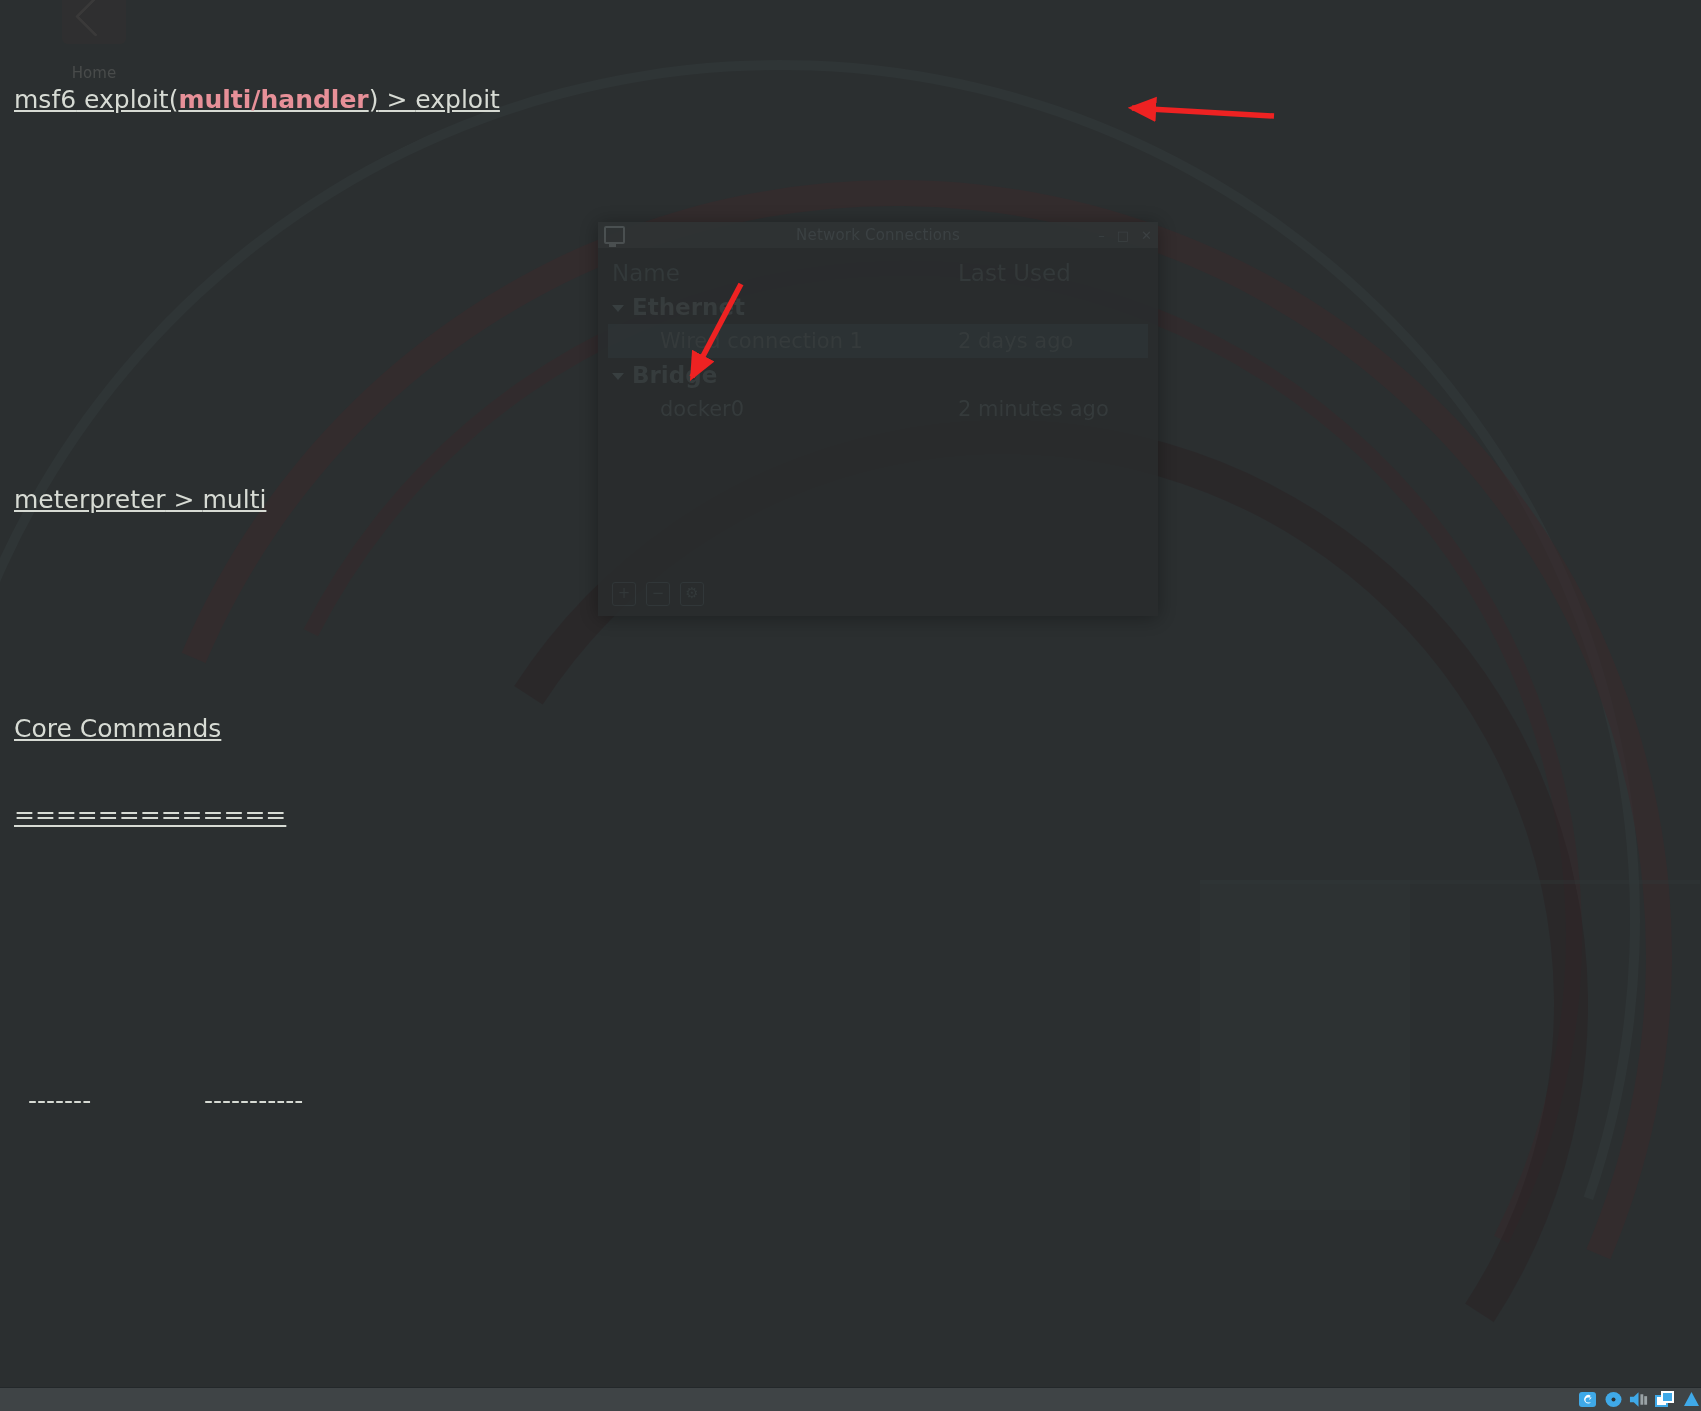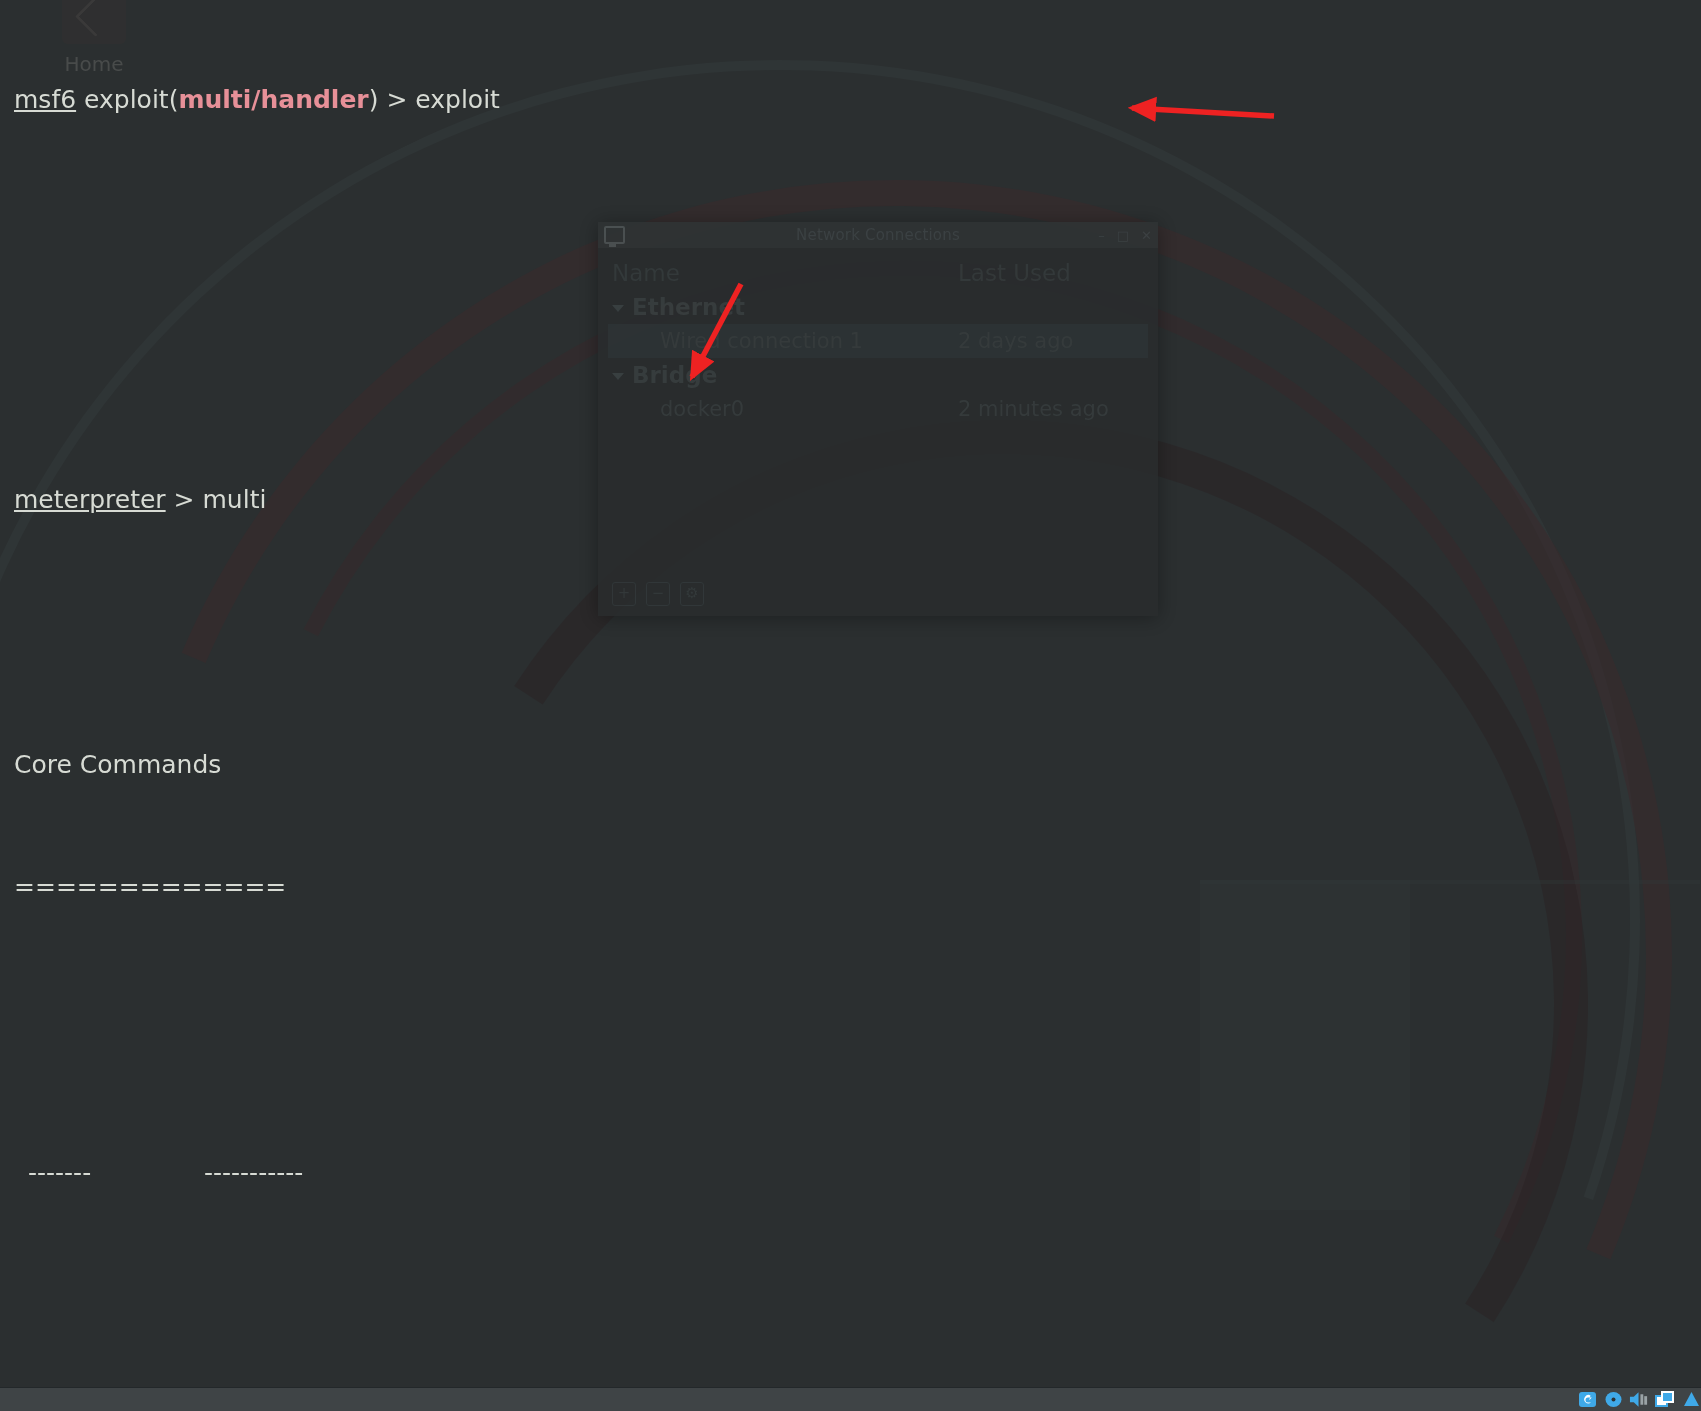--- a/index.html
+++ b/index.html
@@ -96,23 +96,23 @@
     position: absolute;
     left: 50%; top: 16px;
     width: 26px; height: 26px;
     margin-left: -13px;
     border: 3px solid #5e5350;
     border-top: none; border-right: none;
     transform: rotate(45deg) skew(0,0);
     border-radius: 2px;
   }
   #home-icon .label {
-    font-size: 20px;
+    font-size: 15px;
     color: #8b8b88;
-    margin-top: 8px;
+    margin-top: 20px;
   }
 
   
   #netconn-window {
     position: absolute;
     left: 598px;
     top: 222px;
     width: 560px;
     height: 394px;
     background: #292c2d;
@@ -206,26 +206,26 @@
     left: 0; top: 0;
     width: 1701px;
     height: 1388px;
     padding: 0;
     box-sizing: border-box;
     color: #d7dbd4;
     font-size: 25px;
     line-height: 28.6px;
     white-space: pre;
   }
-  #terminal .t-line { padding-left: 14px; height: 28.6px; }
+  #terminal .t-line { padding-left: 14px; height: 28.6px; text-decoration: underline; }
   #terminal .blank { height: 28.6px; }
   .prompt-underline { text-decoration: underline; }
   .mod-name { color: #e79098; font-weight: 700; }
   .star { color: #6fa8dc; font-weight: 700; }
-  .heading { padding-left: 14px; margin-top: 36px; }
+  .heading { padding-left: 14px; }
   .cmd-table { padding-left: 14px; }
   .row {
     height: 28.6px;
     display: flex;
   }
   .row .c-cmd {
     flex: 0 0 auto;
     width: 190px;
     padding-left: 14px;
     box-sizing: border-box;

